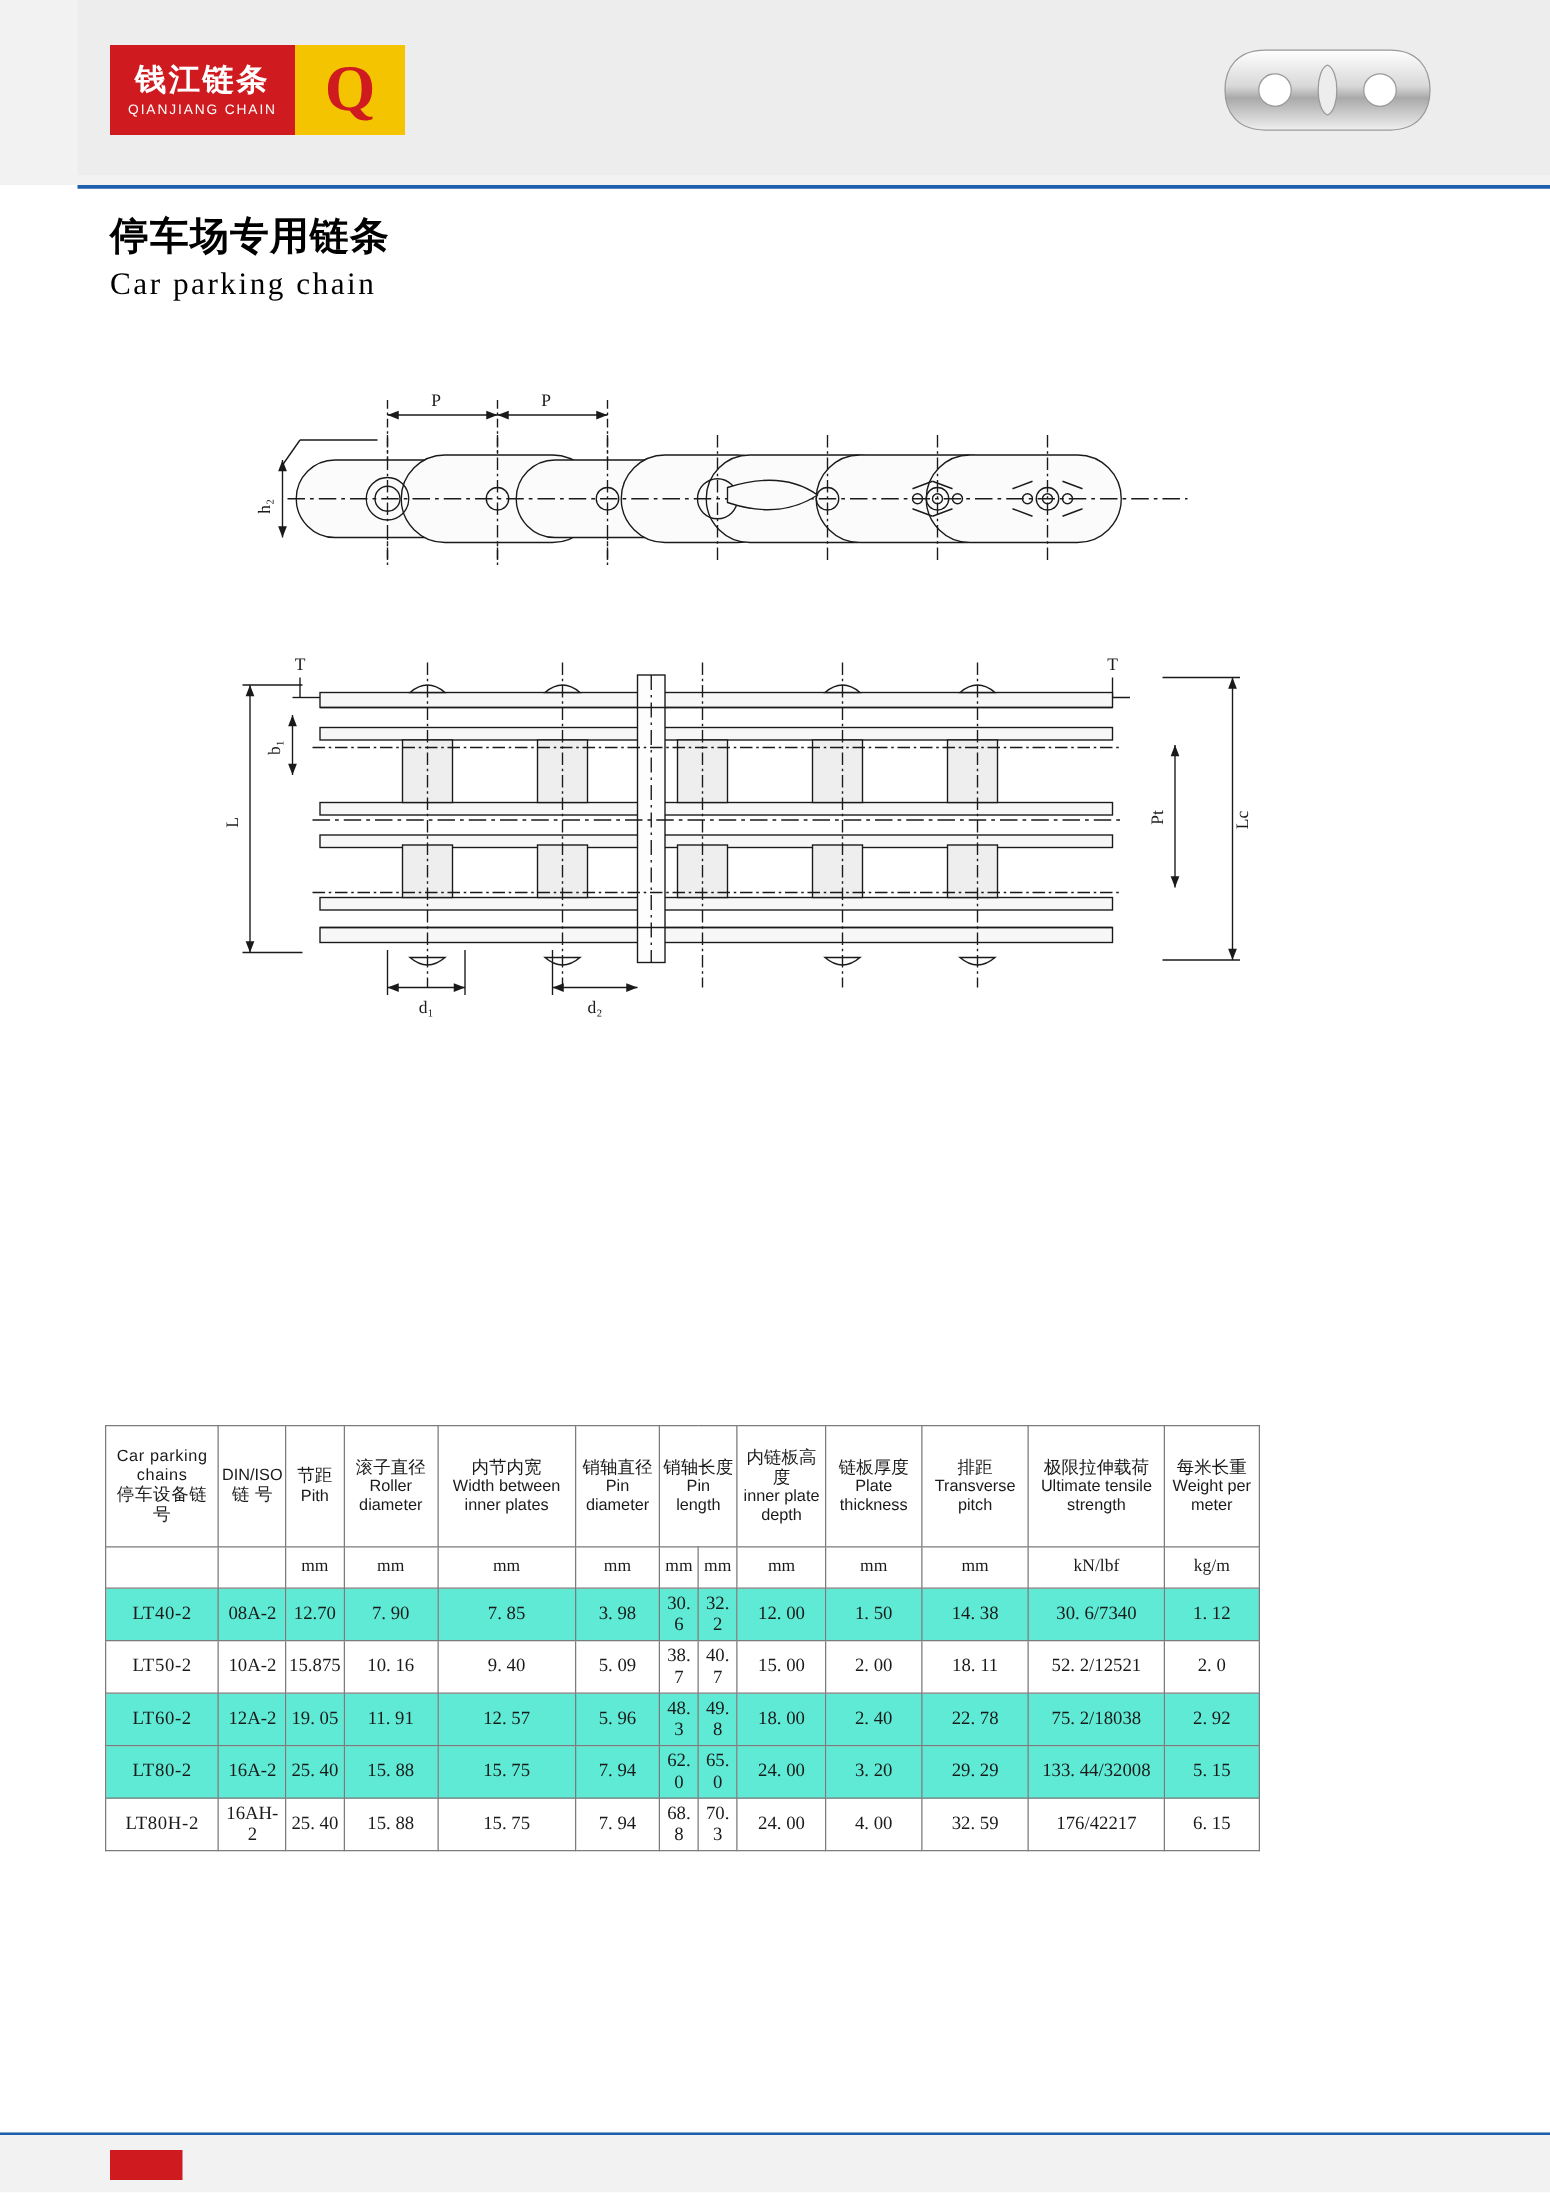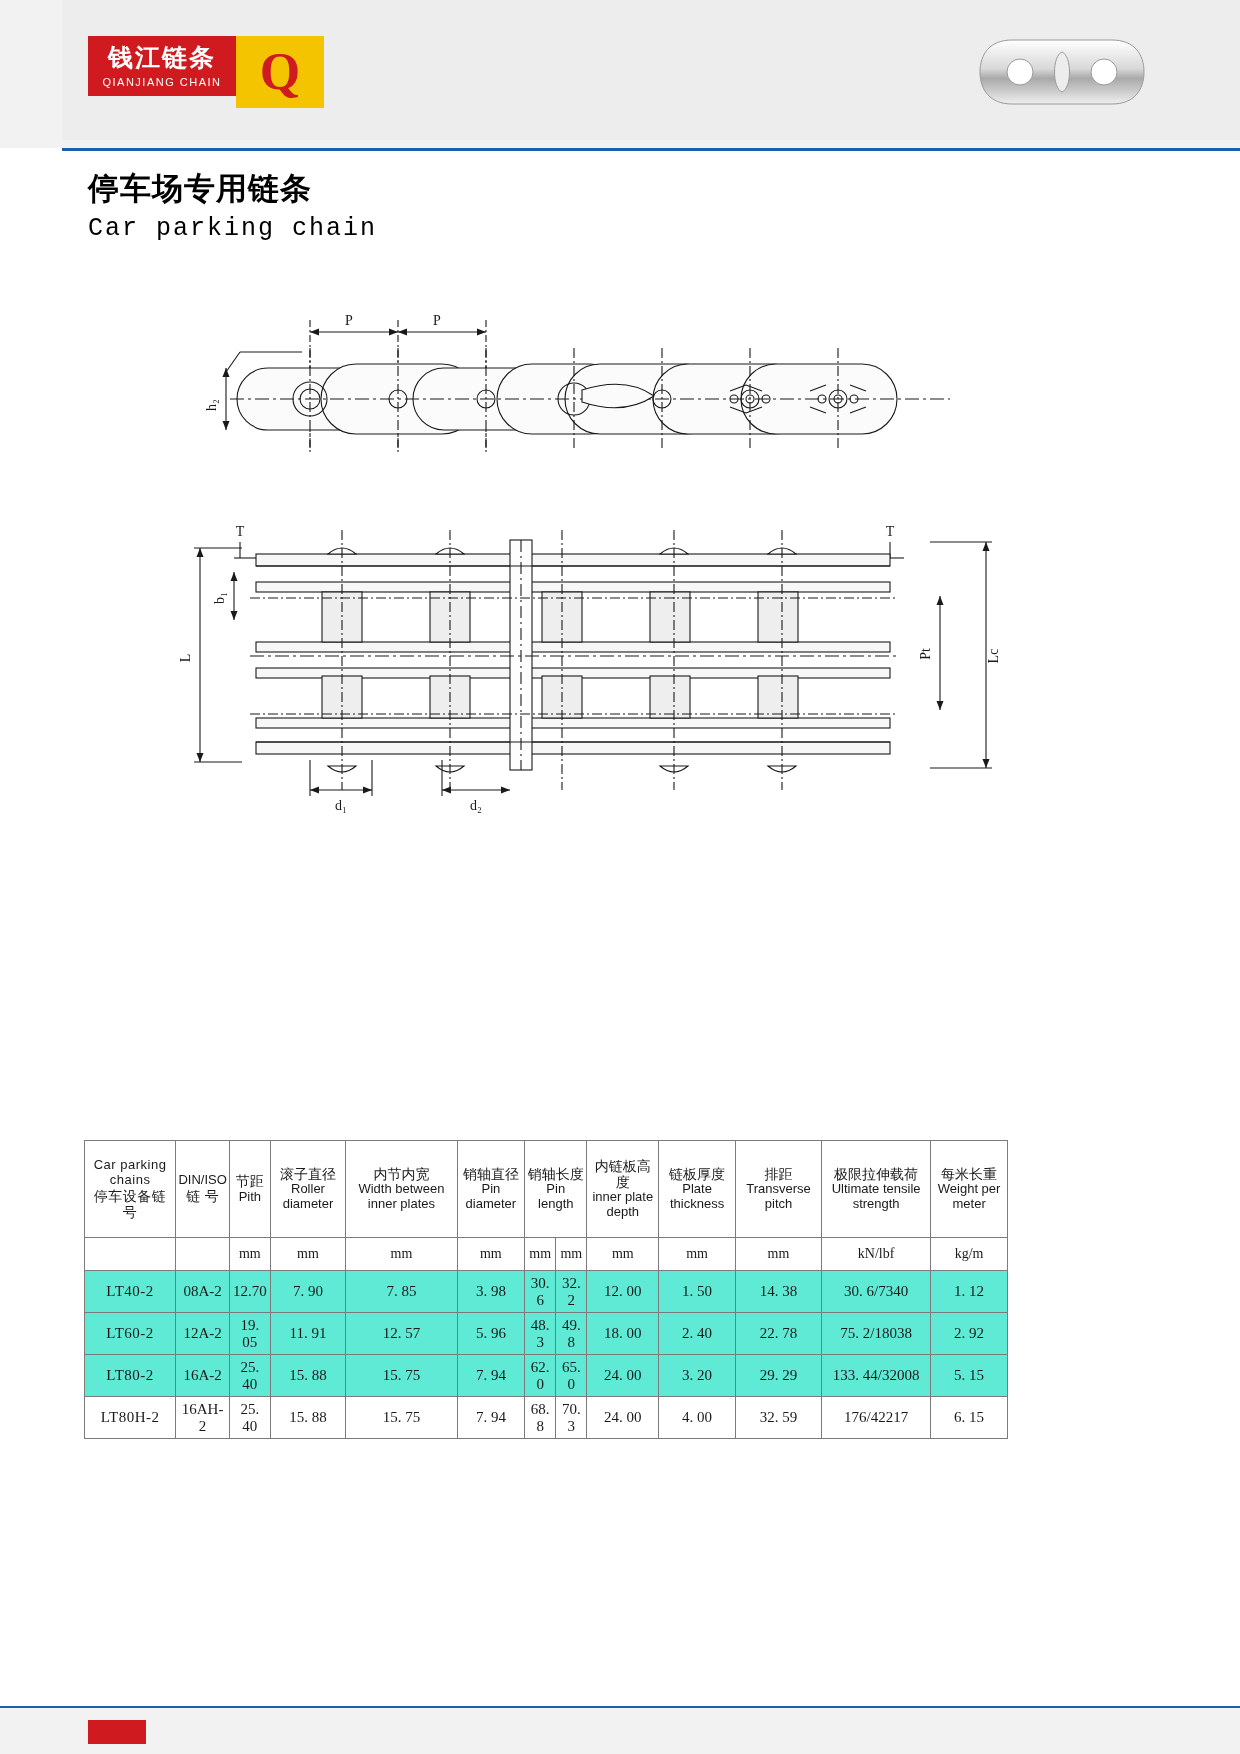--- a/index.html
+++ b/index.html
@@ -18,21 +18,21 @@
   }
   .header-inner{
     position:absolute;left:62px;top:0;width:1178px;height:140px;
     background:#ededed;
   }
   .logo-box{
     position:absolute;left:88px;top:36px;width:236px;height:72px;
     display:flex;
   }
   .logo-left{
-    width:148px;height:60px;background:#cf1b20;
+    width:148px;height:72px;background:#cf1b20;
     display:flex;flex-direction:column;align-items:center;justify-content:center;
     color:#ffffff;
   }
   .logo-cn{font-size:25px;font-weight:bold;letter-spacing:2px;line-height:1.1;font-family:"DejaVu Sans",sans-serif;}
   .logo-en{font-size:11px;letter-spacing:1.5px;margin-top:5px;font-family:"Liberation Sans",sans-serif;}
   .logo-right{
     width:88px;height:72px;background:#f5c400;
     display:flex;align-items:center;justify-content:center;
     position:relative;
   }
@@ -45,21 +45,21 @@
   }
   
   .title-cn{
     position:absolute;left:88px;top:168px;
     font-size:31px;font-weight:bold;color:#000;
     font-family:"DejaVu Sans",sans-serif;letter-spacing:1px;
   }
   .title-en{
     position:absolute;left:88px;top:214px;
     font-size:25px;color:#000;letter-spacing:2px;
-    font-family:Liberation Mono, monospace;
+    font-family:Liberation Serif, serif;
   }
   
   .drawing{
     position:absolute;left:130px;top:290px;width:980px;height:560px;
   }
   .sidebar-accent{
     position:absolute;left:0;top:148px;width:62px;height:1606px;background:#ffffff;
   }
   .footer-bar{
     position:absolute;left:0;bottom:0;width:1240px;height:46px;background:#f2f2f2;
@@ -375,20 +375,35 @@
         <td>7. 85</td>
         <td>3. 98</td>
         <td>30. 6</td>
         <td>32. 2</td>
         <td>12. 00</td>
         <td>1. 50</td>
         <td>14. 38</td>
         <td>30. 6/7340</td>
         <td>1. 12</td>
       </tr>
+      <tr class="data row-plain">
+        <td class="first-col">LT50-2</td>
+        <td>10A-2</td>
+        <td>15.875</td>
+        <td>10. 16</td>
+        <td>9. 40</td>
+        <td>5. 09</td>
+        <td>38. 7</td>
+        <td>40. 7</td>
+        <td>15. 00</td>
+        <td>2. 00</td>
+        <td>18. 11</td>
+        <td>52. 2/12521</td>
+        <td>2. 0</td>
+      </tr>
       <tr class="data row-alt">
         <td class="first-col">LT60-2</td>
         <td>12A-2</td>
         <td>19. 05</td>
         <td>11. 91</td>
         <td>12. 57</td>
         <td>5. 96</td>
         <td>48. 3</td>
         <td>49. 8</td>
         <td>18. 00</td>

